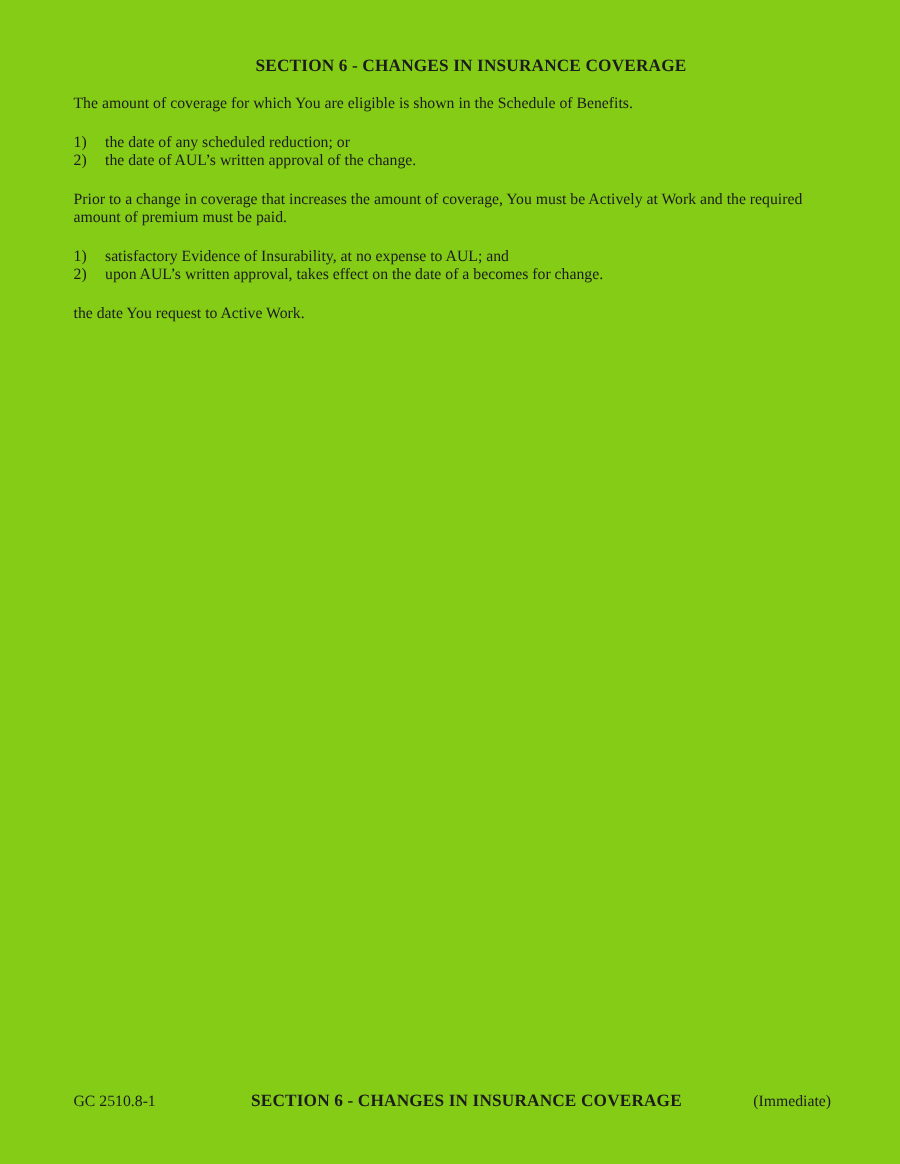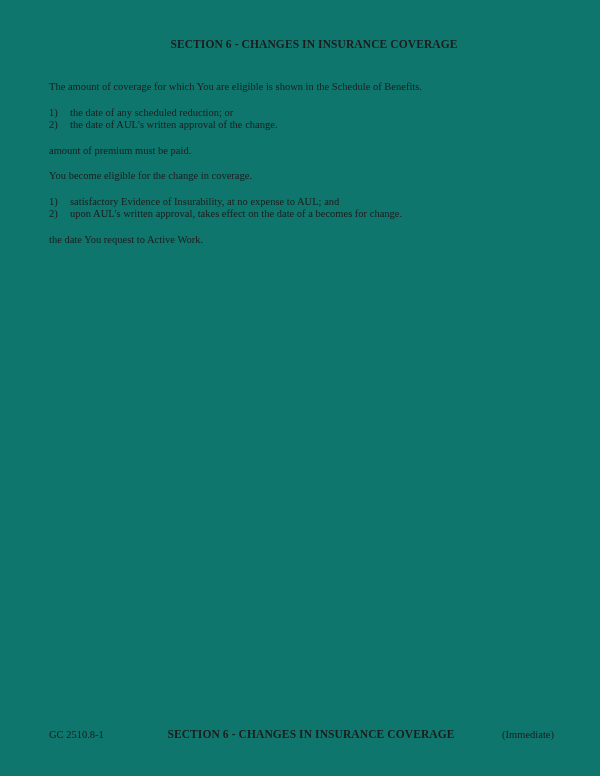--- a/index.html
+++ b/index.html
@@ -12,21 +12,21 @@
     height: 776px;
     position: relative;
     overflow: hidden;
     font-family: "Liberation Serif", serif;
     color: #1c1c1c;
     -webkit-font-smoothing: antialiased;
   }
   .page {
     position: absolute;
     inset: 0;
-    background: #0f766e;
+    background: #84cc16;
   }
   .content {
     position: absolute;
     left: 49px;
     top: 38px;
     width: 530px;
     font-size: 10.5px;
     line-height: 12.5px;
   }
   .doc-title {
@@ -34,21 +34,21 @@
     font-size: 11.5px;
     line-height: 13px;
     text-align: center;
     letter-spacing: 0.1px;
     margin: 0 0 0 0;
   }
   .block {
     margin-top: 13px;
   }
   .block.first-after-title {
-    margin-top: 30px;
+    margin-top: 13px;
   }
   .line {
     white-space: nowrap;
   }
   .list-row {
     display: flex;
   }
   .list-num {
     flex: 0 0 21px;
   }
@@ -91,25 +91,25 @@
         <span class="list-num">1)</span>
         <span class="list-text">the date of any scheduled reduction; or</span>
       </div>
       <div class="list-row">
         <span class="list-num">2)</span>
         <span class="list-text">the date of AUL’s written approval of the change.</span>
       </div>
     </div>
 
     <div class="block">
+      <div class="line">Prior to a change in coverage that increases the amount of coverage, You must be Actively at Work and the required</div>
       <div class="line">amount of premium must be paid.</div>
     </div>
 
     <div class="block">
-      <div class="line">You become eligible for the change in coverage.</div>
     </div>
 
     <div class="block">
       <div class="list-row">
         <span class="list-num">1)</span>
         <span class="list-text">satisfactory Evidence of Insurability, at no expense to AUL; and</span>
       </div>
       <div class="list-row">
         <span class="list-num">2)</span>
         <span class="list-text">upon AUL’s written approval, takes effect on the date of a becomes for change.</span>

